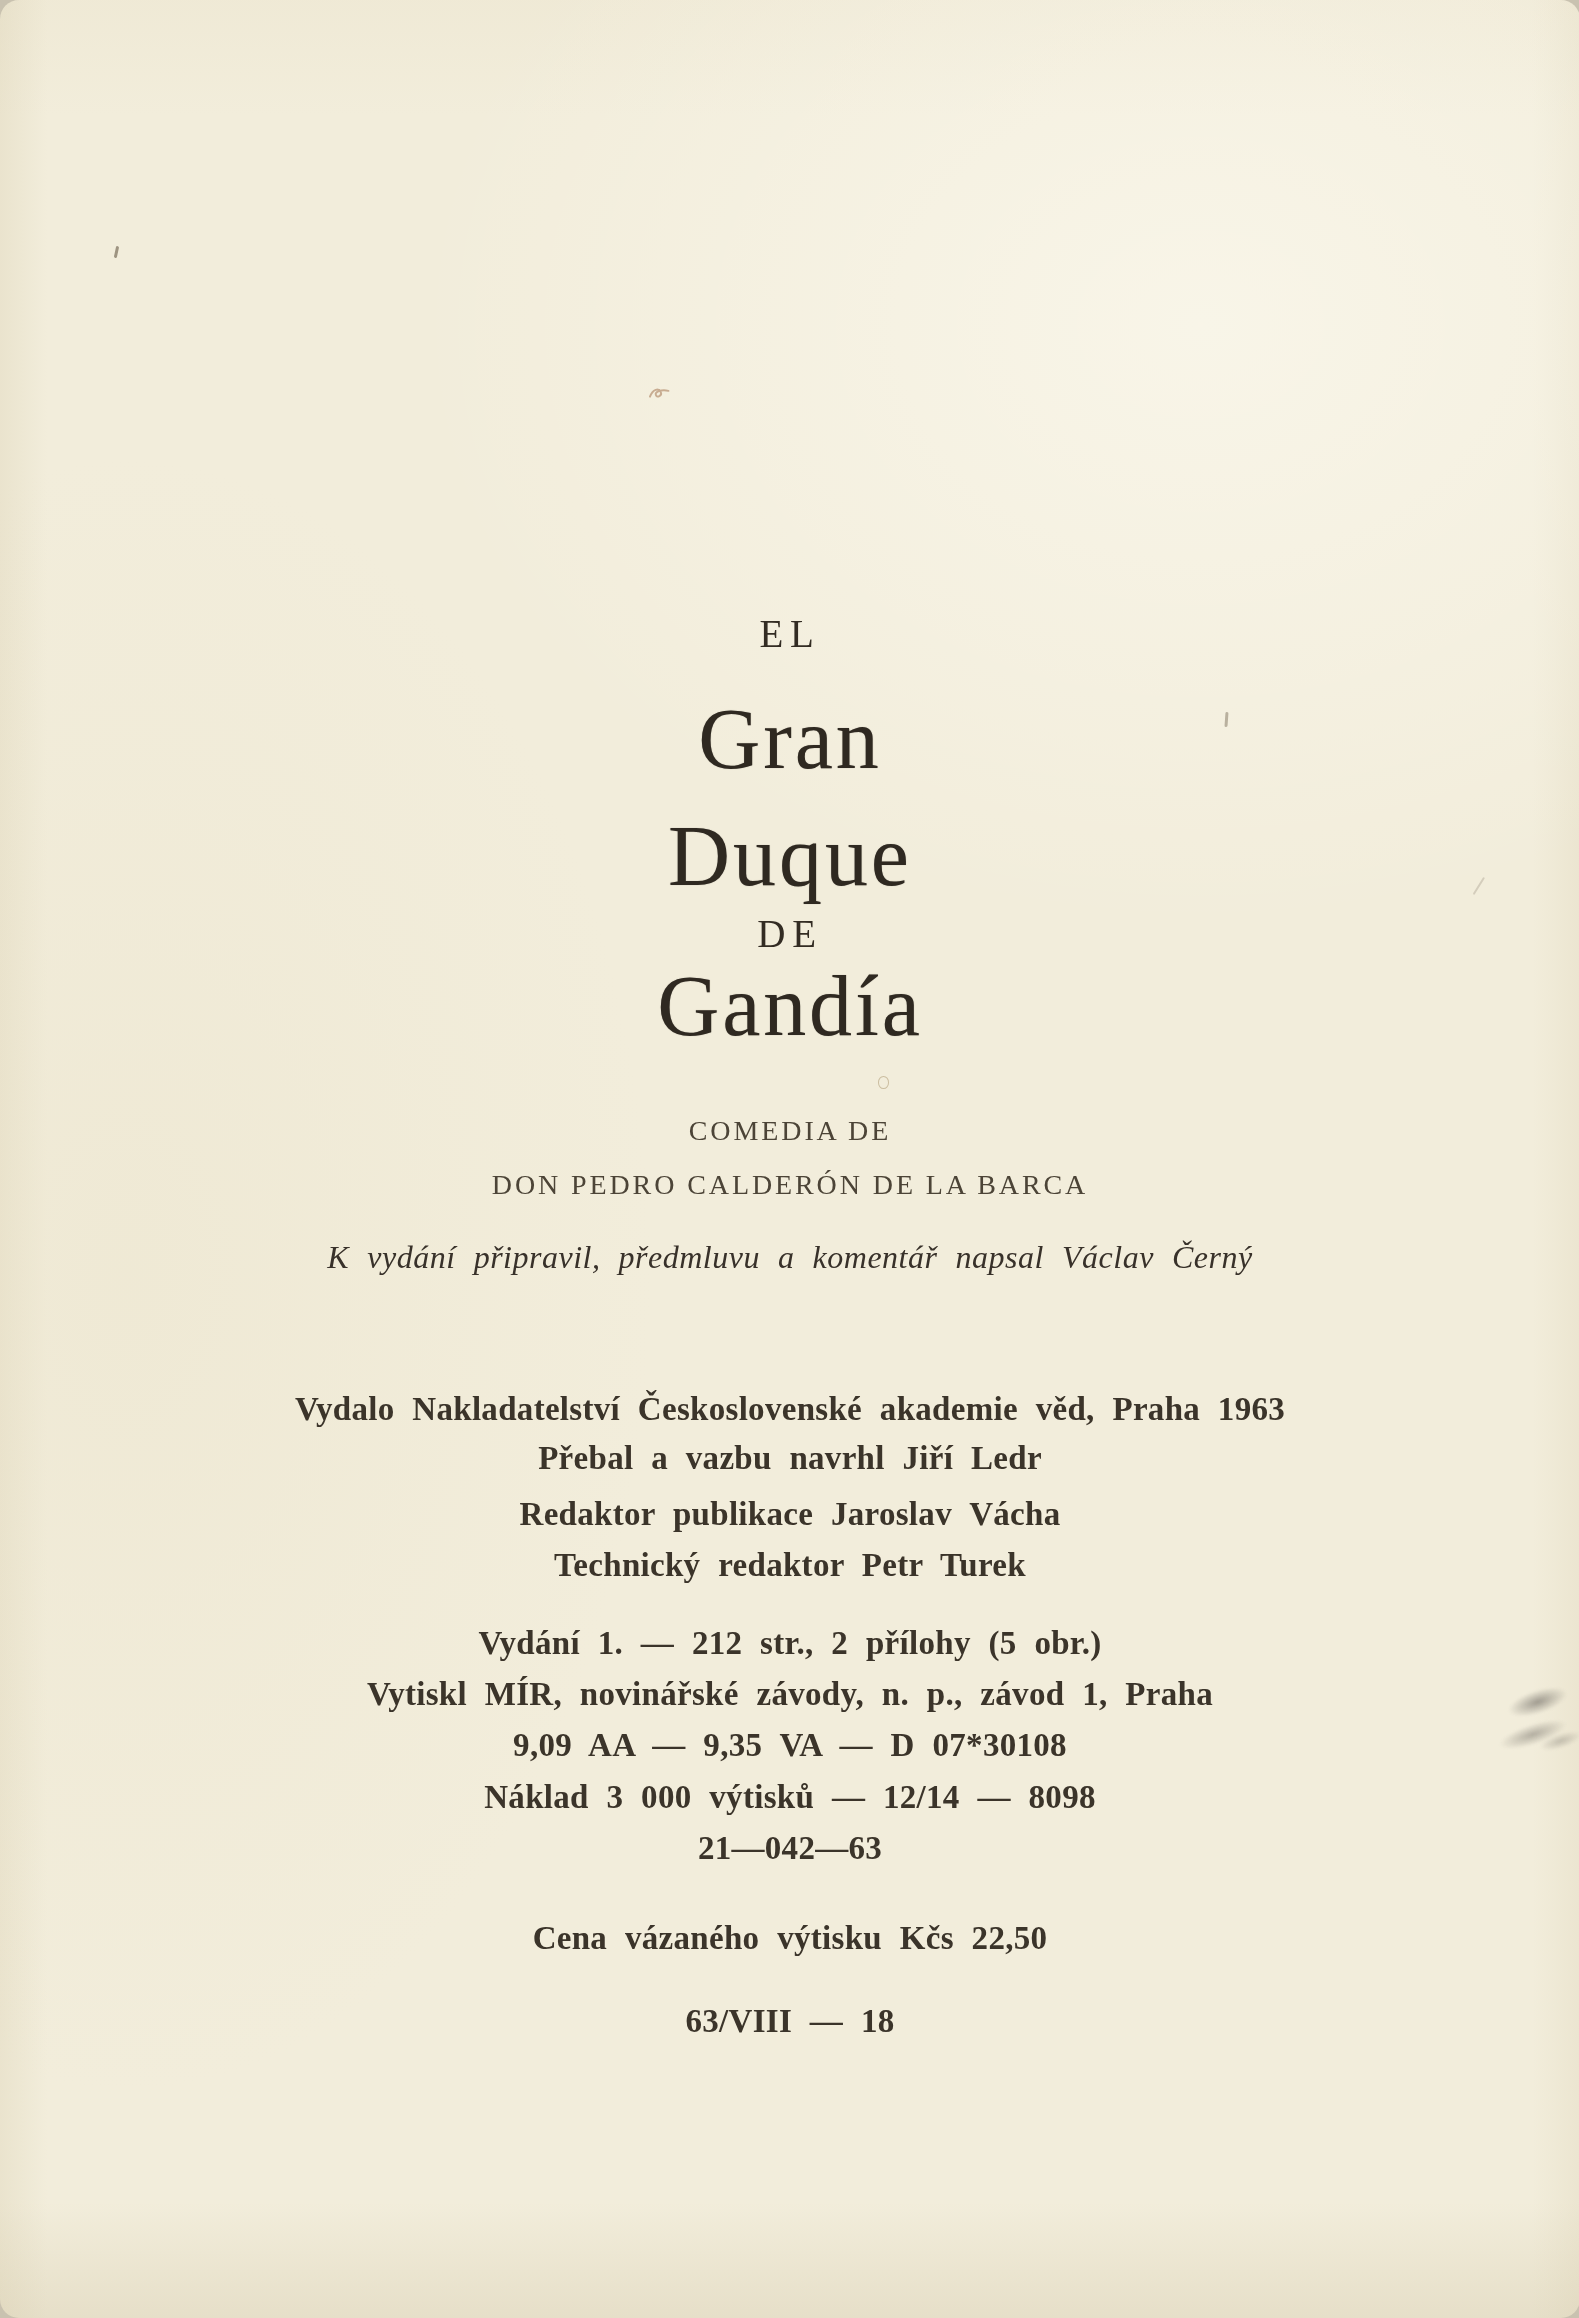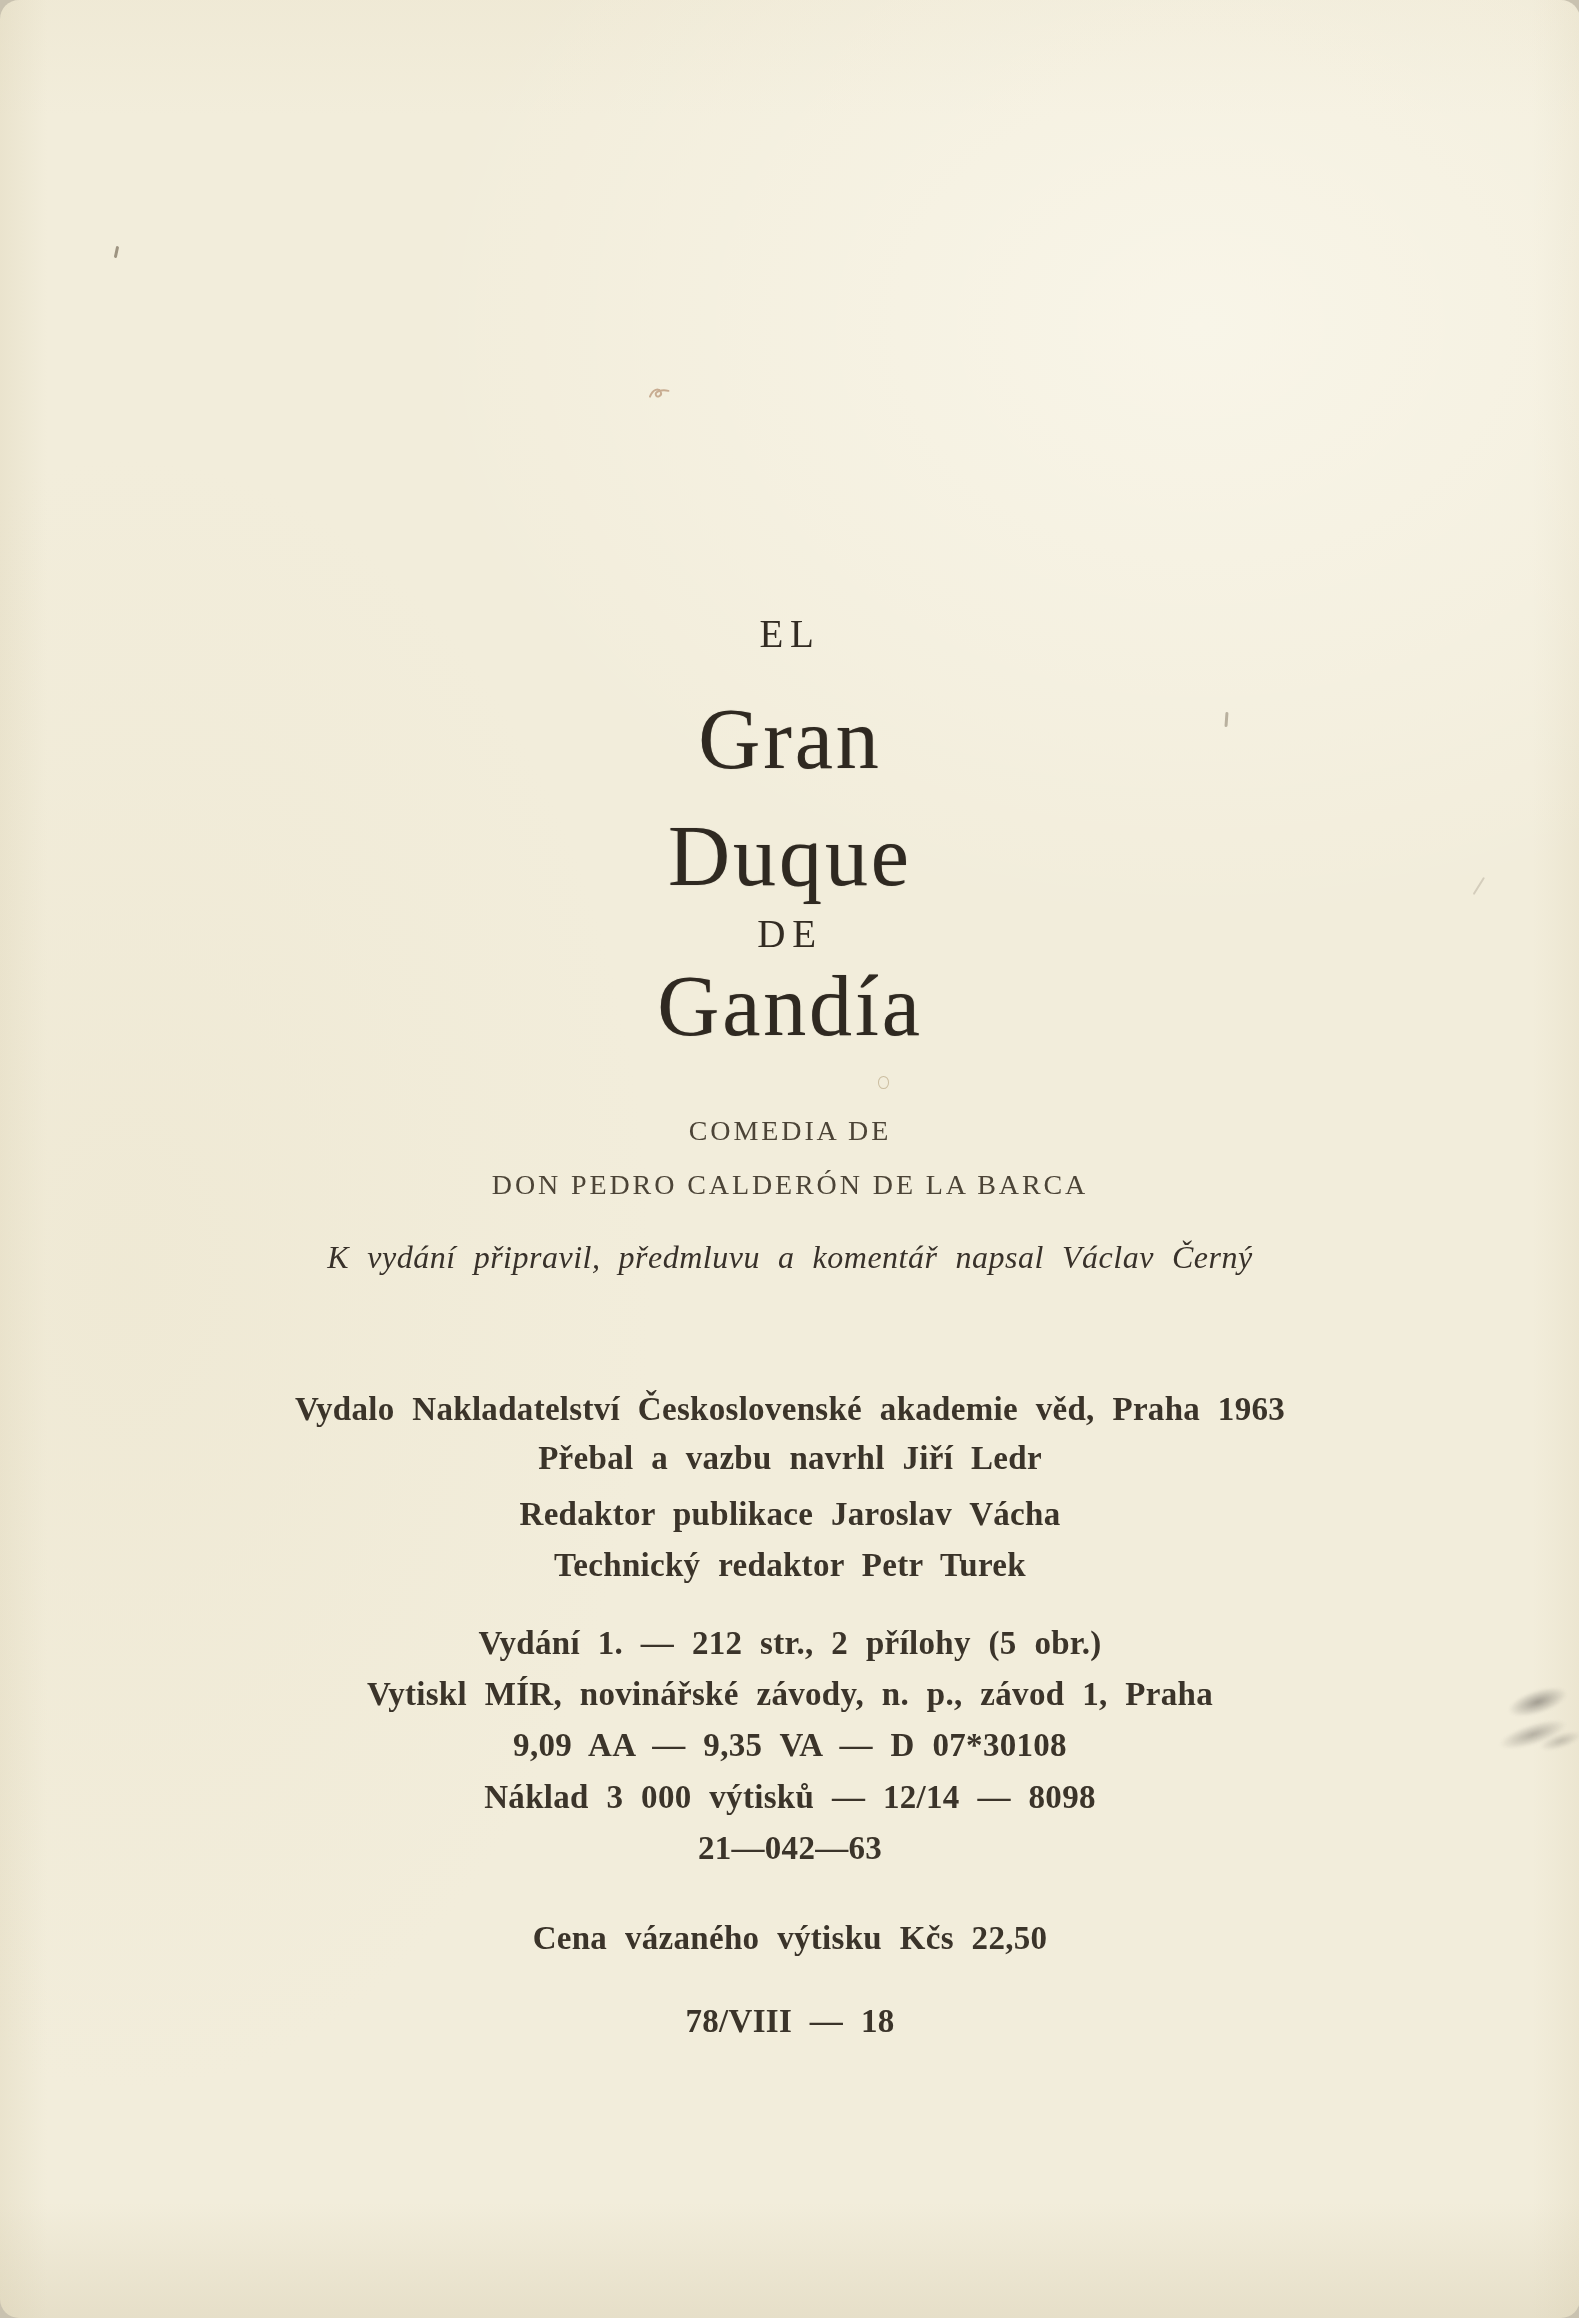--- a/index.html
+++ b/index.html
@@ -116,21 +116,21 @@
   <div class="ln imp" style="top:1496px;">Redaktor publikace Jaroslav Vácha</div>
   <div class="ln imp" style="top:1547px;">Technický redaktor Petr Turek</div>
 
   <div class="ln imp" style="top:1625px;">Vydání 1. — 212 str., 2 přílohy (5 obr.)</div>
   <div class="ln imp" style="top:1676px;">Vytiskl MÍR, novinářské závody, n. p., závod 1, Praha</div>
   <div class="ln imp" style="top:1727px;">9,09 AA — 9,35 VA — D 07*30108</div>
   <div class="ln imp" style="top:1779px;text-align:center;">Náklad 3 000 výtisků — 12/14 — 8098</div>
   <div class="ln imp" style="top:1830px;">21—042—63</div>
 
   <div class="ln imp" style="top:1920px;">Cena vázaného výtisku Kčs 22,50</div>
-  <div class="ln imp" style="top:2003px;">78/VIII — 18</div>
+  <div class="ln imp" style="top:2003px;">63/VIII — 18</div>
 
   <div class="smudge"></div>
   <svg class="squiggle" viewBox="0 0 24 15">
     <path d="M2,11 C5,3 11,2 13,6 C15,10 9,13 8,9 C7,6 14,3 21,5" fill="none" stroke="rgba(152,100,62,0.8)" stroke-width="2" stroke-linecap="round"></path>
   </svg>
   <div class="speck-line speck-1"></div>
   <div class="speck-line speck-2"></div>
   <div class="speck-line speck-3"></div>
   <div class="speck-ring"></div>
 

